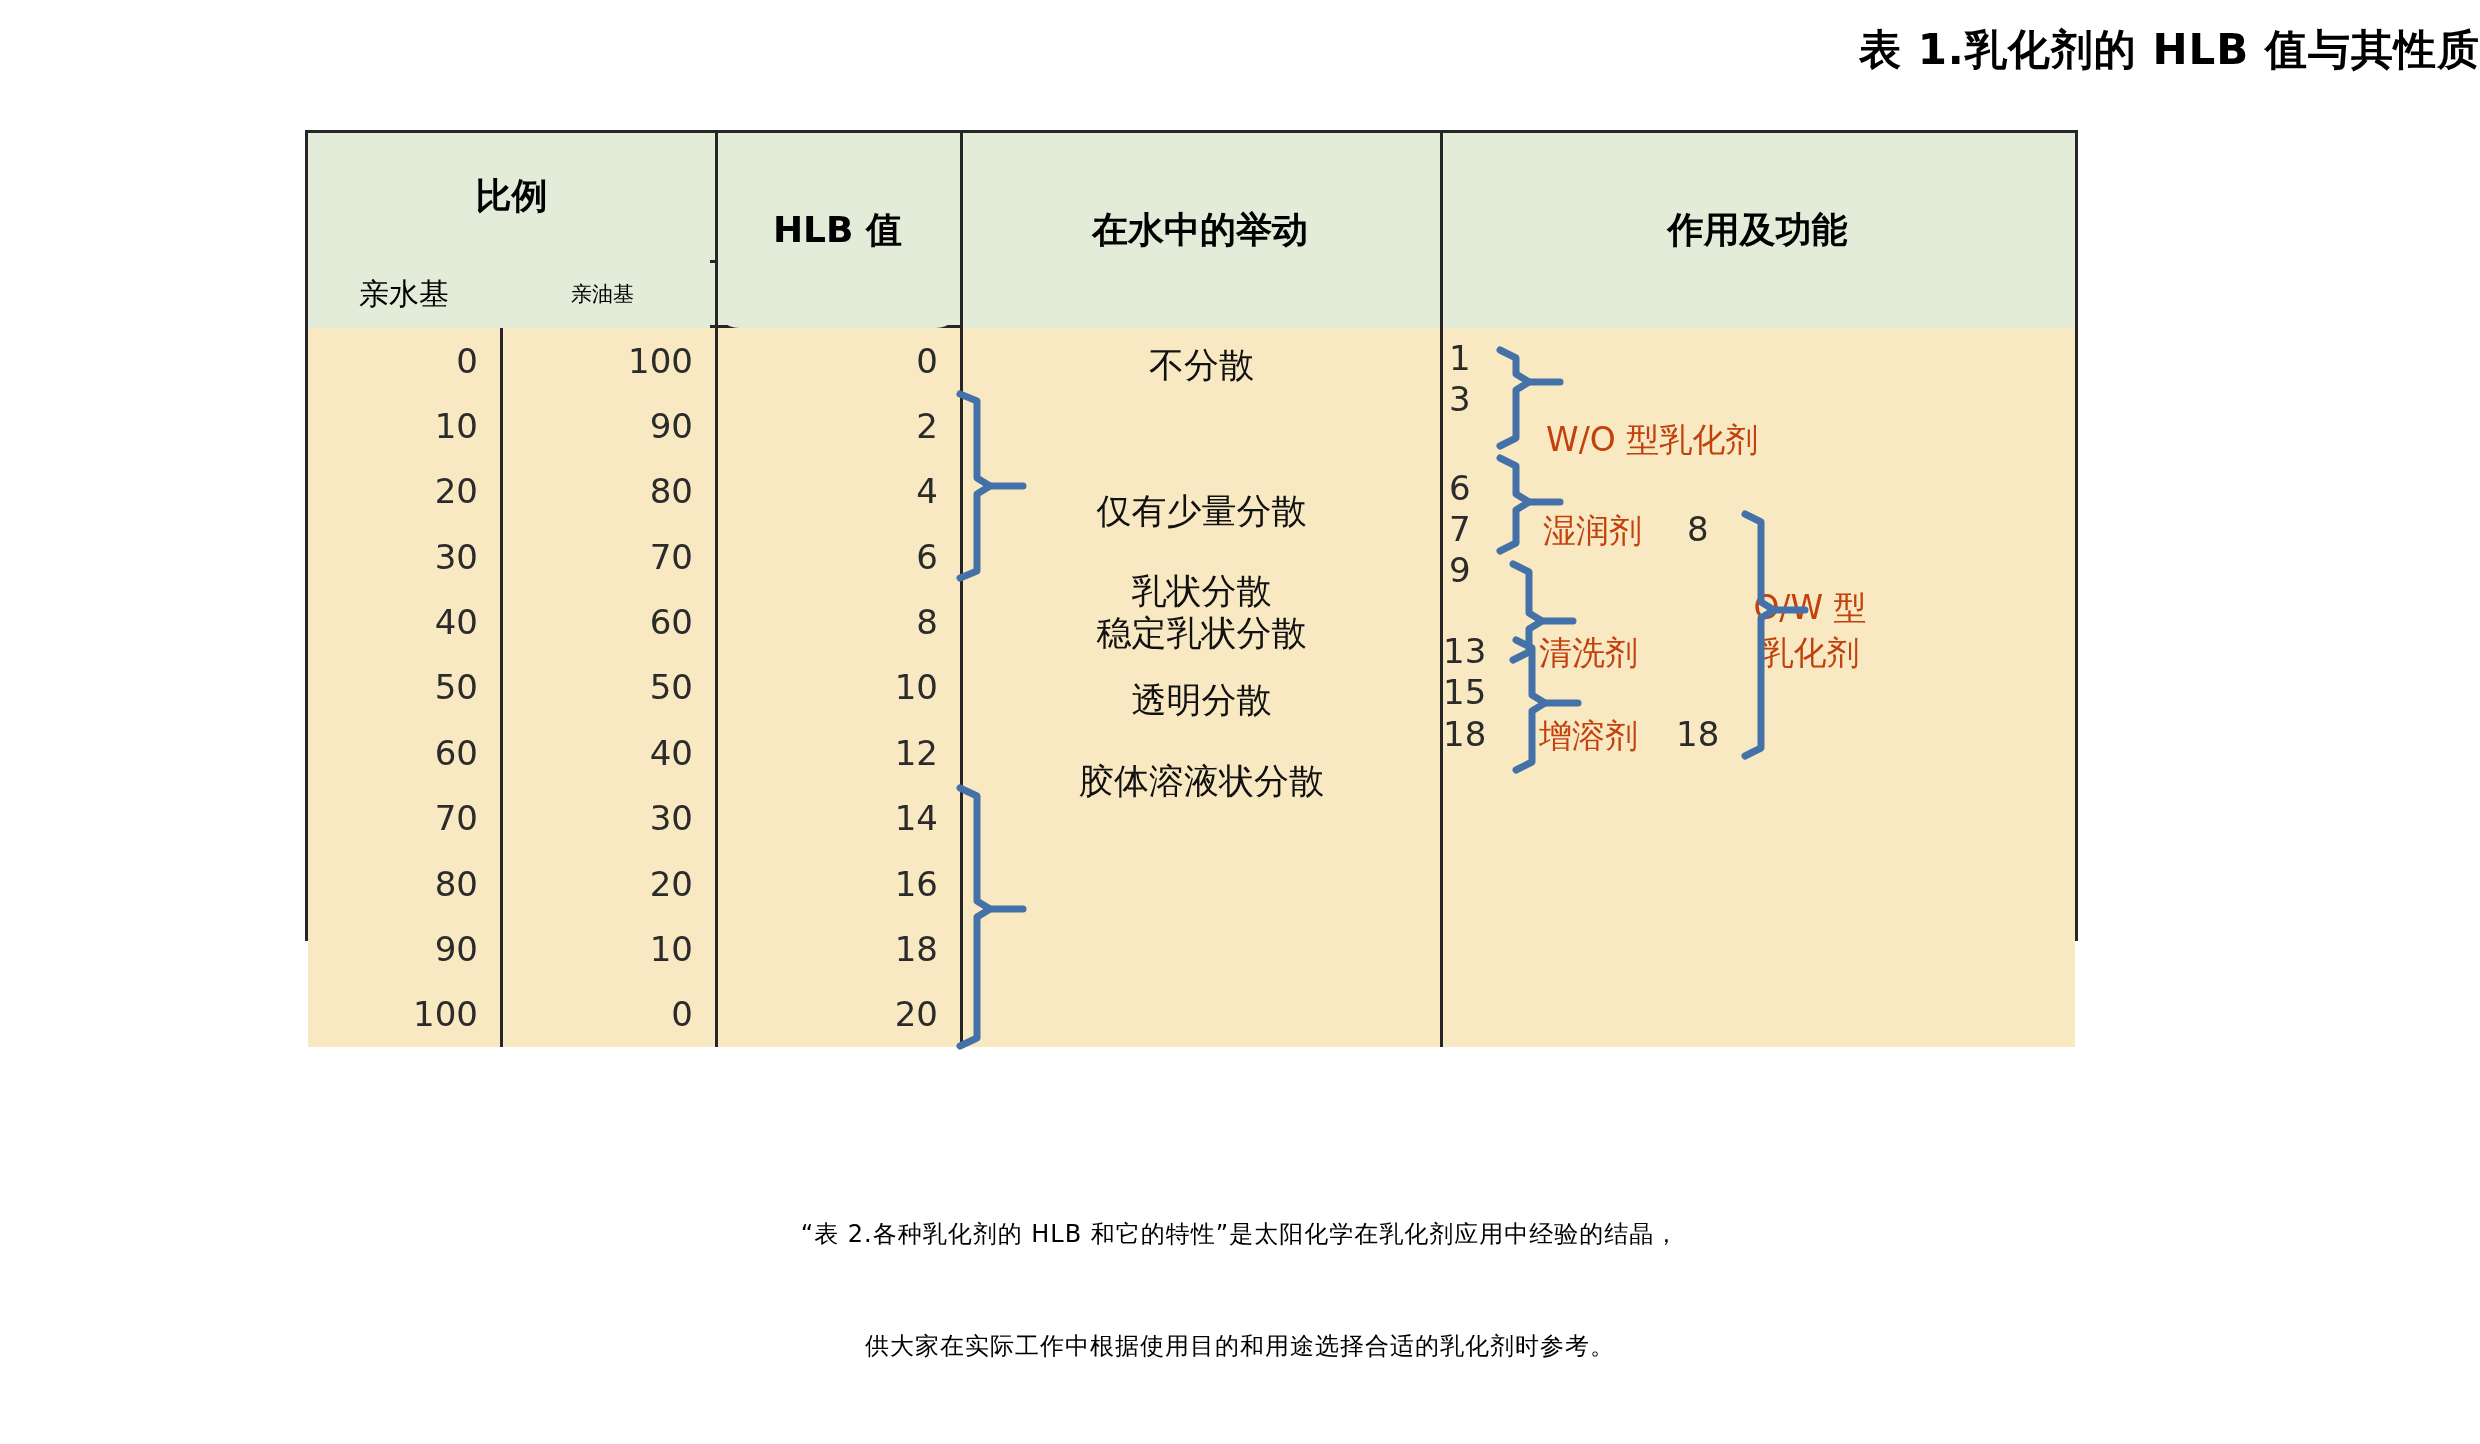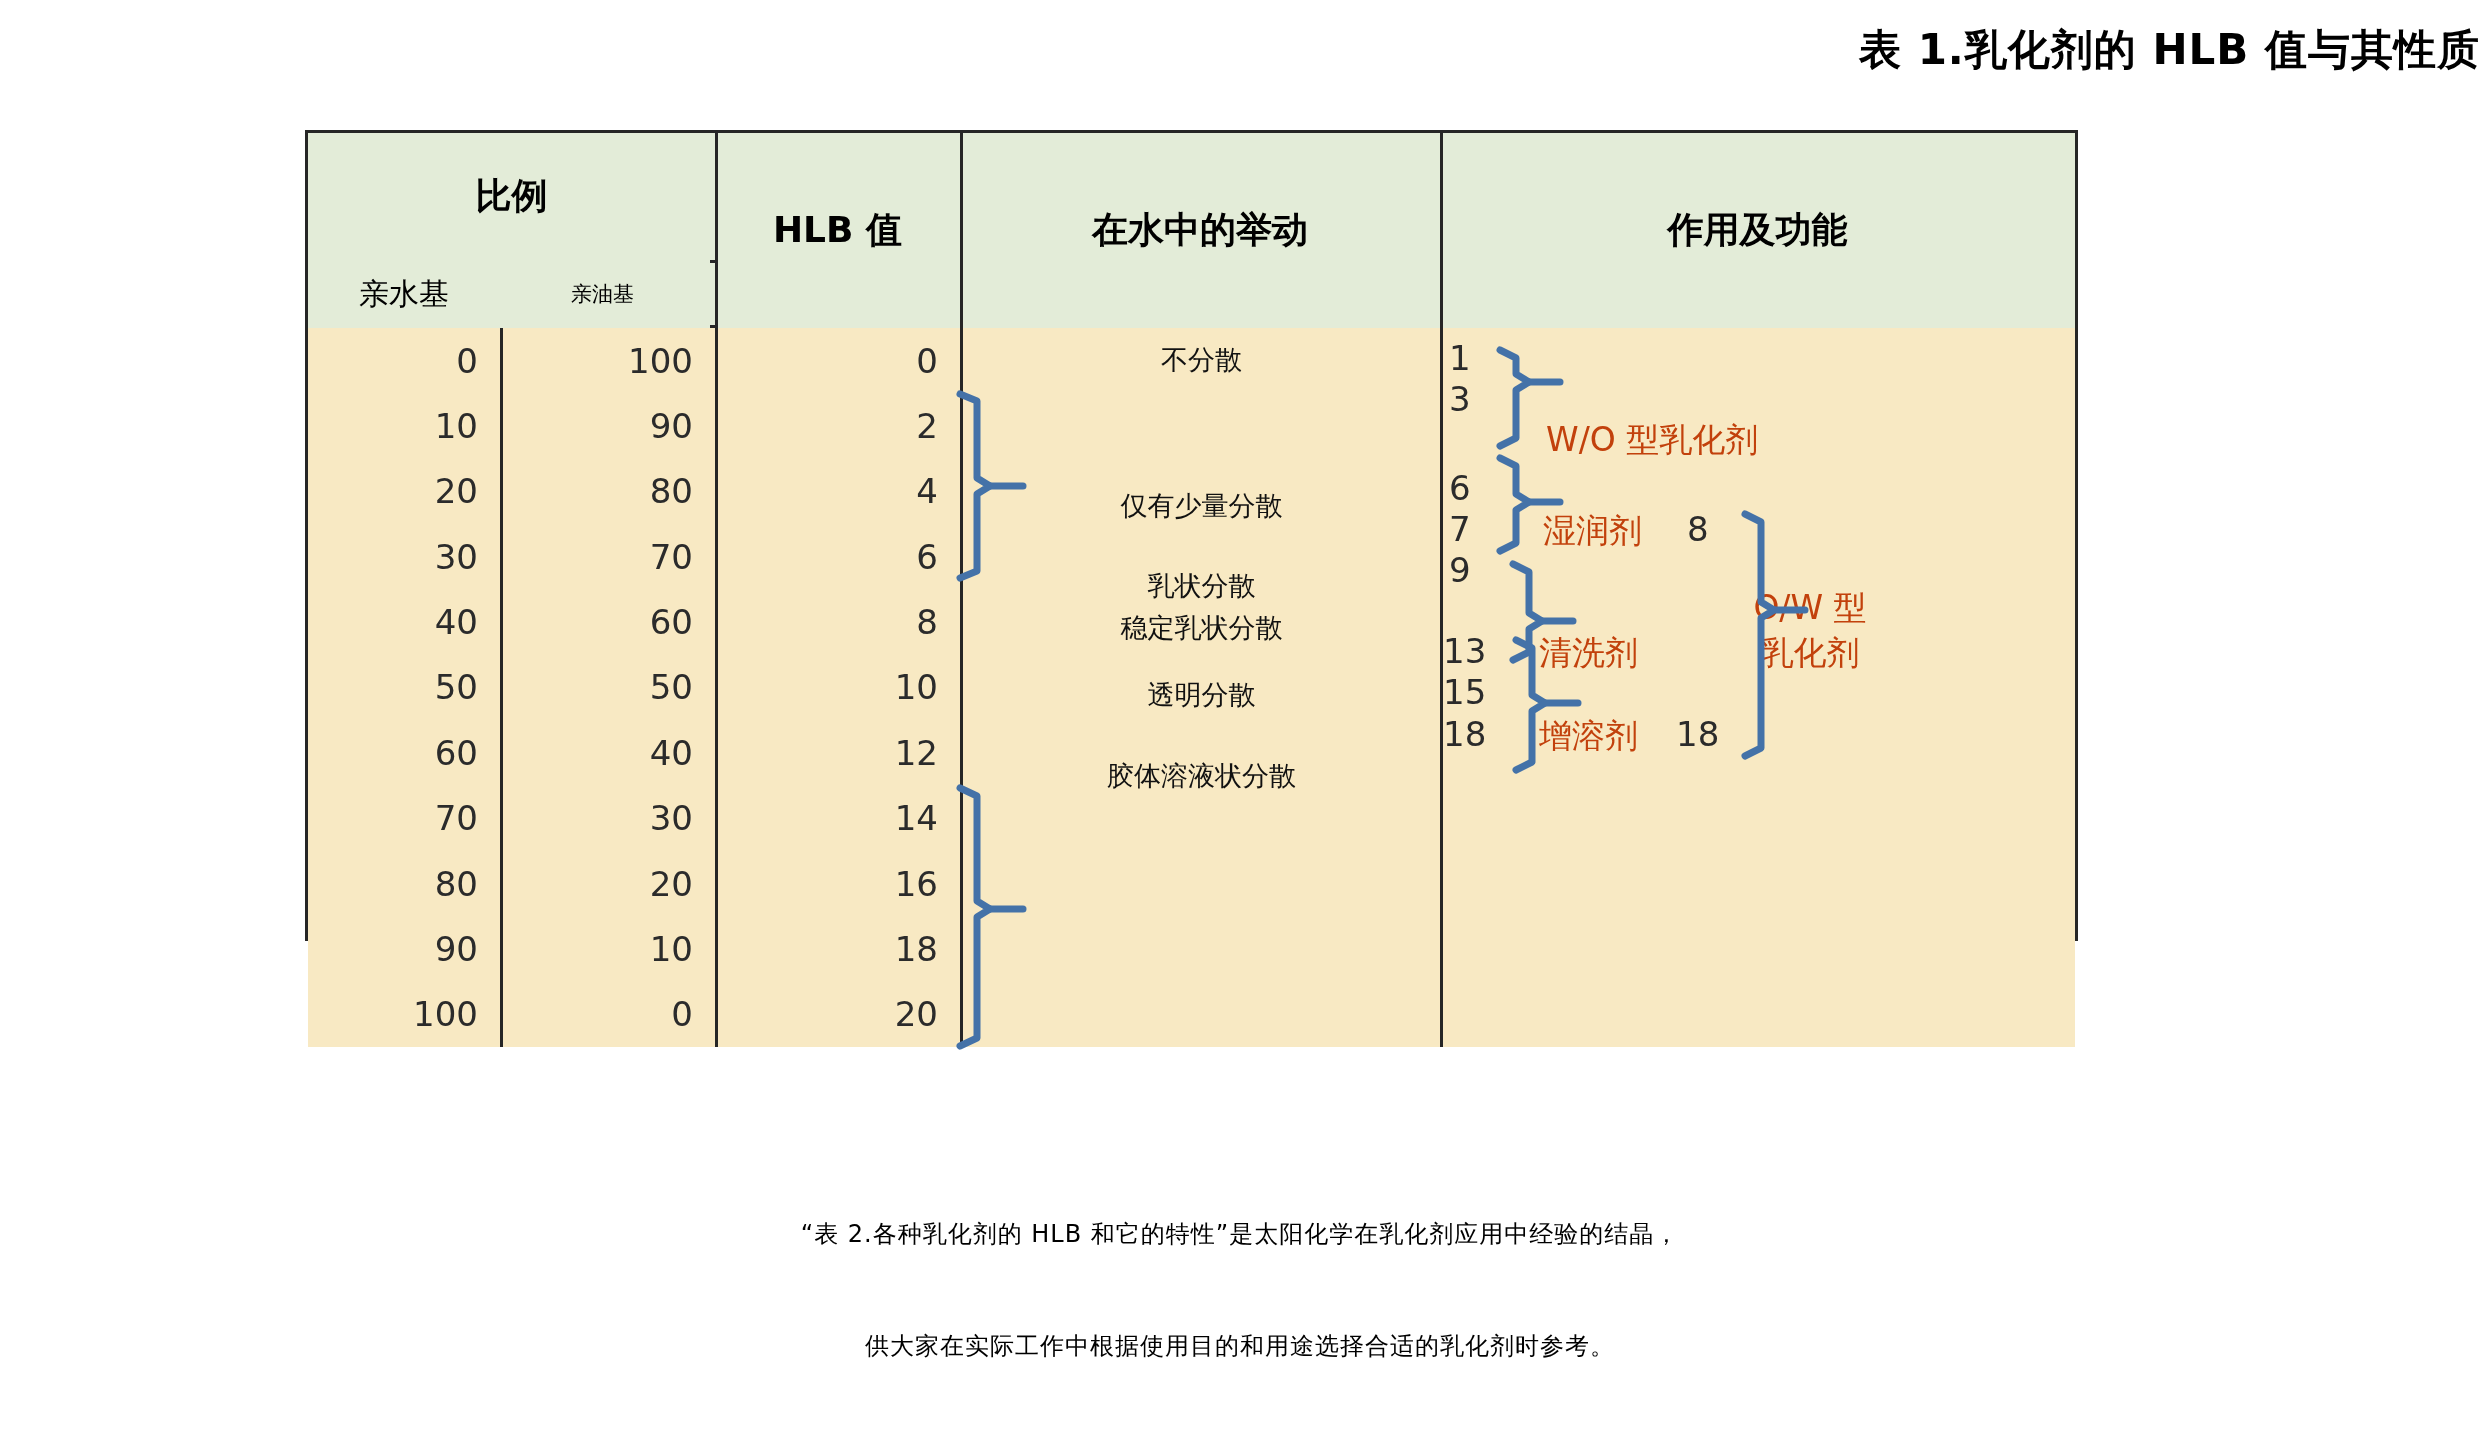--- a/index.html
+++ b/index.html
@@ -59,21 +59,21 @@
     align-items: center;
     justify-content: center;
     font-size: 36px;
     font-weight: bold;
     color: #000;
     background: #e3ecd8;
   }
   .th-ratio      { left: 0;      top: 0;   width: 407px; height: 127px; }
   .th-sub-left   { left: 0;      top: 127px; width: 192px; height: 68px; font-size: 30px; font-weight: normal;}
   .th-sub-right  { left: 187px;  top: 127px; width: 215px; height: 68px; font-size: 21px; font-weight: normal; font-family: Liberation Mono, monospace;}
-  .th-hlb        { left: 407px;  top: 0;   width: 245px; height: 195px; }
+  .th-hlb        { left: 407px;  top: 0;   width: 245px; height: 195px; border-radius: 24px; }
   .th-behaviour  { left: 652px;  top: 0;   width: 480px; height: 195px; }
   .th-function   { left: 1132px; top: 0;   width: 635px; height: 195px; }
 
   
   .hv { position: absolute; top: 0; width: 3px; background: #262626; }
   .hv-a { left: 407px;  height: 195px; }
   .hv-b { left: 652px;  height: 195px; }
   .hv-c { left: 1132px; height: 195px; }
   .hv-sub { left: 192px; top: 127px; height: 68px; width: 3px; background:#262626; position:absolute;}
   .hh-sub { position:absolute; left: 0; top: 127px; width: 407px; height: 3px; background:#262626;}
@@ -111,21 +111,21 @@
   .col-hydro { left: 0;     width: 192px; }
   .col-lipo  { left: 195px; width: 212px; }
   .col-hlb   { left: 410px; width: 242px; }
 
   
   .beh-col { position: absolute; left: 655px; top: 0; width: 477px; height: 719px; }
   .beh-label {
     position: absolute;
     width: 100%;
     text-align: center;
-    font-size: 27px;
+    font-size: 35px;
     color: #111;
   }
 
   
   .fn-col { position: absolute; left: 1135px; top: 0; width: 632px; height: 719px; }
   .fn-num {
     position: absolute;
     font-size: 34px;
     color: #2b2b2b;
   }

